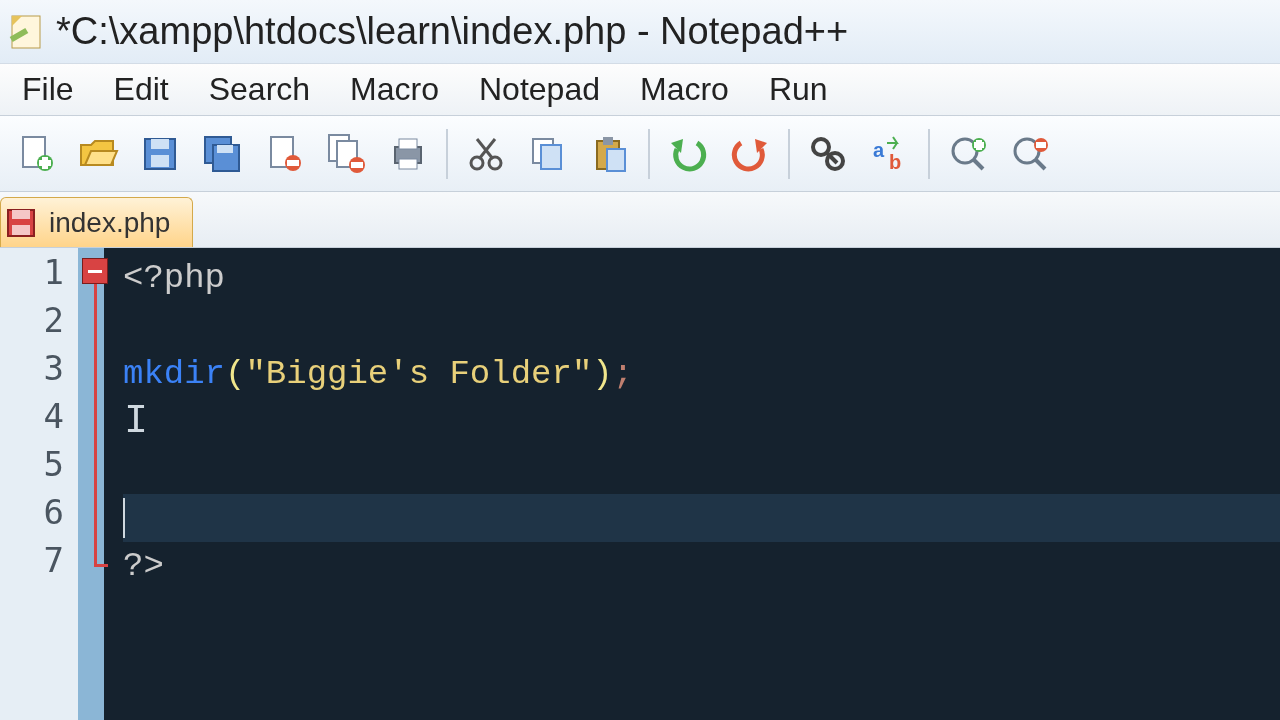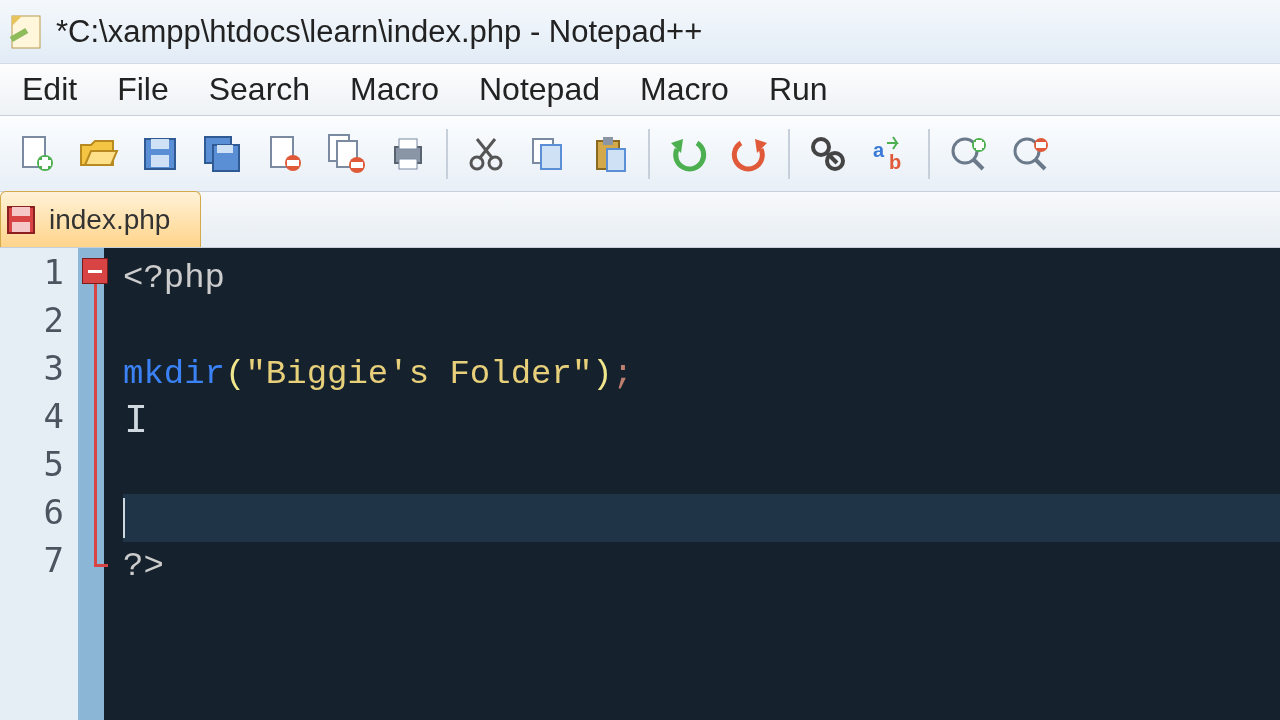--- a/index.html
+++ b/index.html
@@ -1,30 +1,30 @@
 <!DOCTYPE html>
 <html><head>
 <meta charset="utf-8">
 <style>
 * { margin: 0; padding: 0; box-sizing: border-box; }
 body { font-family: "Segoe UI", Tahoma, sans-serif; background: #fff; width: 1280px; height: 720px; overflow: hidden; }
 
 .titlebar { height: 64px; background: linear-gradient(#f4f8fc, #e2ecf6); display: flex; align-items: center; padding: 0 6px; border-bottom: 1px solid #d3dce6; }
 .app-icon { width: 40px; height: 40px; margin-right: 10px; }
-.title-text { font-size: 31px; color: #222; }
+.title-text { font-size: 38px; color: #222; }
 
 .menubar { height: 52px; background: linear-gradient(#fdfdfd, #eef2f6); border-bottom: 1px solid #c7d0da; display: flex; align-items: center; padding: 0 2px; gap: 0; }
 .menu-item { font-size: 32px; color: #222; padding: 2px 20px; cursor: default; }
 
 .toolbar { height: 76px; background: linear-gradient(#fbfdff, #e8eff6); border-bottom: 1px solid #c7d0da; display: flex; align-items: center; padding: 0 8px; gap: 6px; }
 .tbtn { width: 56px; height: 56px; display: flex; align-items: center; justify-content: center; border-radius: 3px; }
 .sep { width: 2px; height: 50px; background: #c7d0da; margin: 0 4px; }
 
 .tabbar { height: 56px; background: linear-gradient(#f7f9fb, #e7edf3); display: flex; align-items: flex-end; padding: 0 0 0 0; border-bottom: 1px solid #c7d0da; }
-.tab { height: 56px; background: linear-gradient(#fff2d7, #ffd48a); border: 1px solid #d4a94a; border-bottom: none; border-radius: 6px 6px 0 0; display: flex; align-items: center; padding: 0 30px 0 0; gap: 8px; margin-left: 0;}
+.tab { height: 50px; background: linear-gradient(#fff2d7, #ffd48a); border: 1px solid #d4a94a; border-bottom: none; border-radius: 6px 6px 0 0; display: flex; align-items: center; padding: 0 22px 0 0; gap: 8px; margin-left: 0;}
 .tab-icon { width: 40px; height: 40px; display: flex; align-items: center; justify-content: center; }
 .tab-label { font-size: 28px; color: #333; }
 
 .editor { display: flex; height: calc(720px - 64px - 52px - 76px - 56px); background: #15222e; }
 .gutter { width: 104px; background: #e6eef5; display: flex; }
 .linenums { width: 78px; background: #e6eef5; }
 .ln { font-family: Consolas, monospace; font-size: 34px; color: #4a5560; text-align: right; padding-right: 14px; height: 48px; line-height: 48px; }
 .foldcol { width: 26px; background: #8bb6d6; position: relative; }
 .foldbox { position: absolute; left: 4px; top: 10px; width: 26px; height: 26px; background: #d84343; border: 1px solid #7a1c1c; display: flex; align-items: center; justify-content: center; }
 .foldbox .minus { width: 14px; height: 3px; background: #fff; }
@@ -51,22 +51,22 @@
     <svg viewBox="0 0 40 40" width="40" height="40">
       <rect x="6" y="4" width="28" height="32" fill="#fff6dc" stroke="#b89b4a"></rect>
       <path d="M6 4 L16 4 L6 14 Z" fill="#e6c35c"></path>
       <rect x="4" y="20" width="18" height="6" fill="#8fbc5a" transform="rotate(-30 13 23)"></rect>
     </svg>
   </span>
   <span class="title-text">*C:\xampp\htdocs\learn\index.php - Notepad++</span>
 </div>
 
 <div class="menubar">
+  <span class="menu-item">File</span>
   <span class="menu-item">Edit</span>
-  <span class="menu-item">File</span>
   <span class="menu-item">Search</span>
   <span class="menu-item">Macro</span>
   <span class="menu-item">Notepad</span>
   <span class="menu-item">Macro</span>
   <span class="menu-item">Run</span>
 </div>
 
 <div class="toolbar">
   <div class="tbtn">
       <svg width="42" height="42" viewBox="0 0 42 42">

